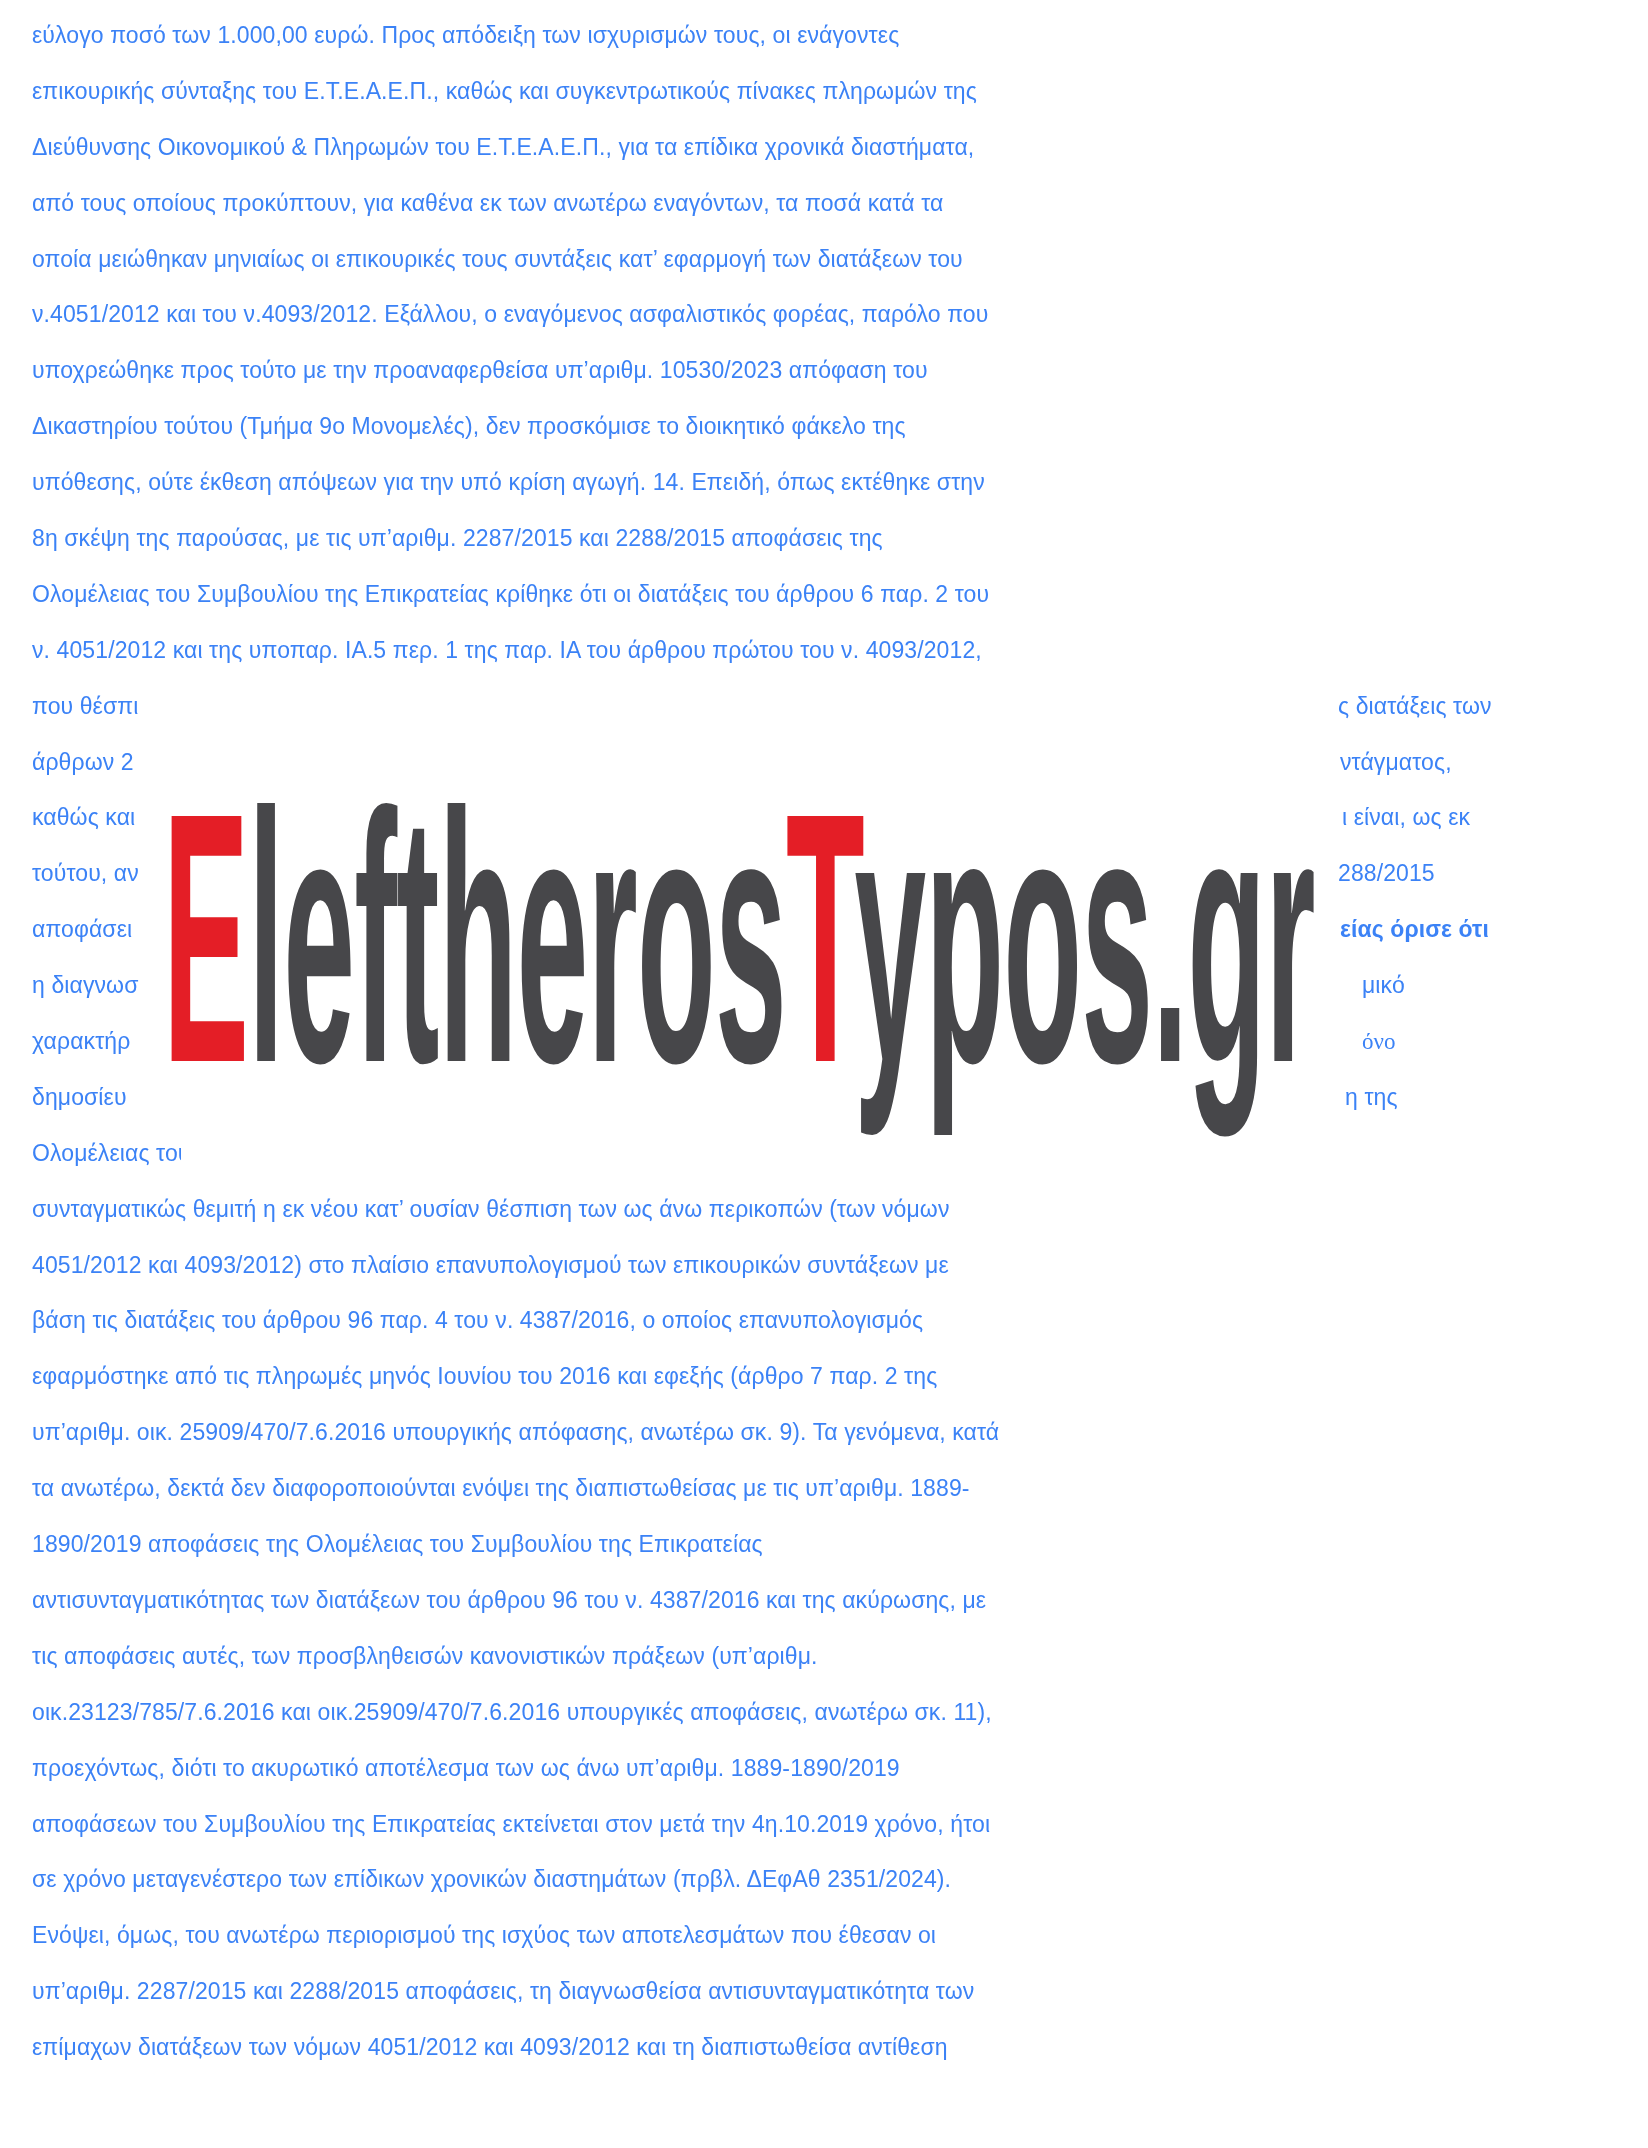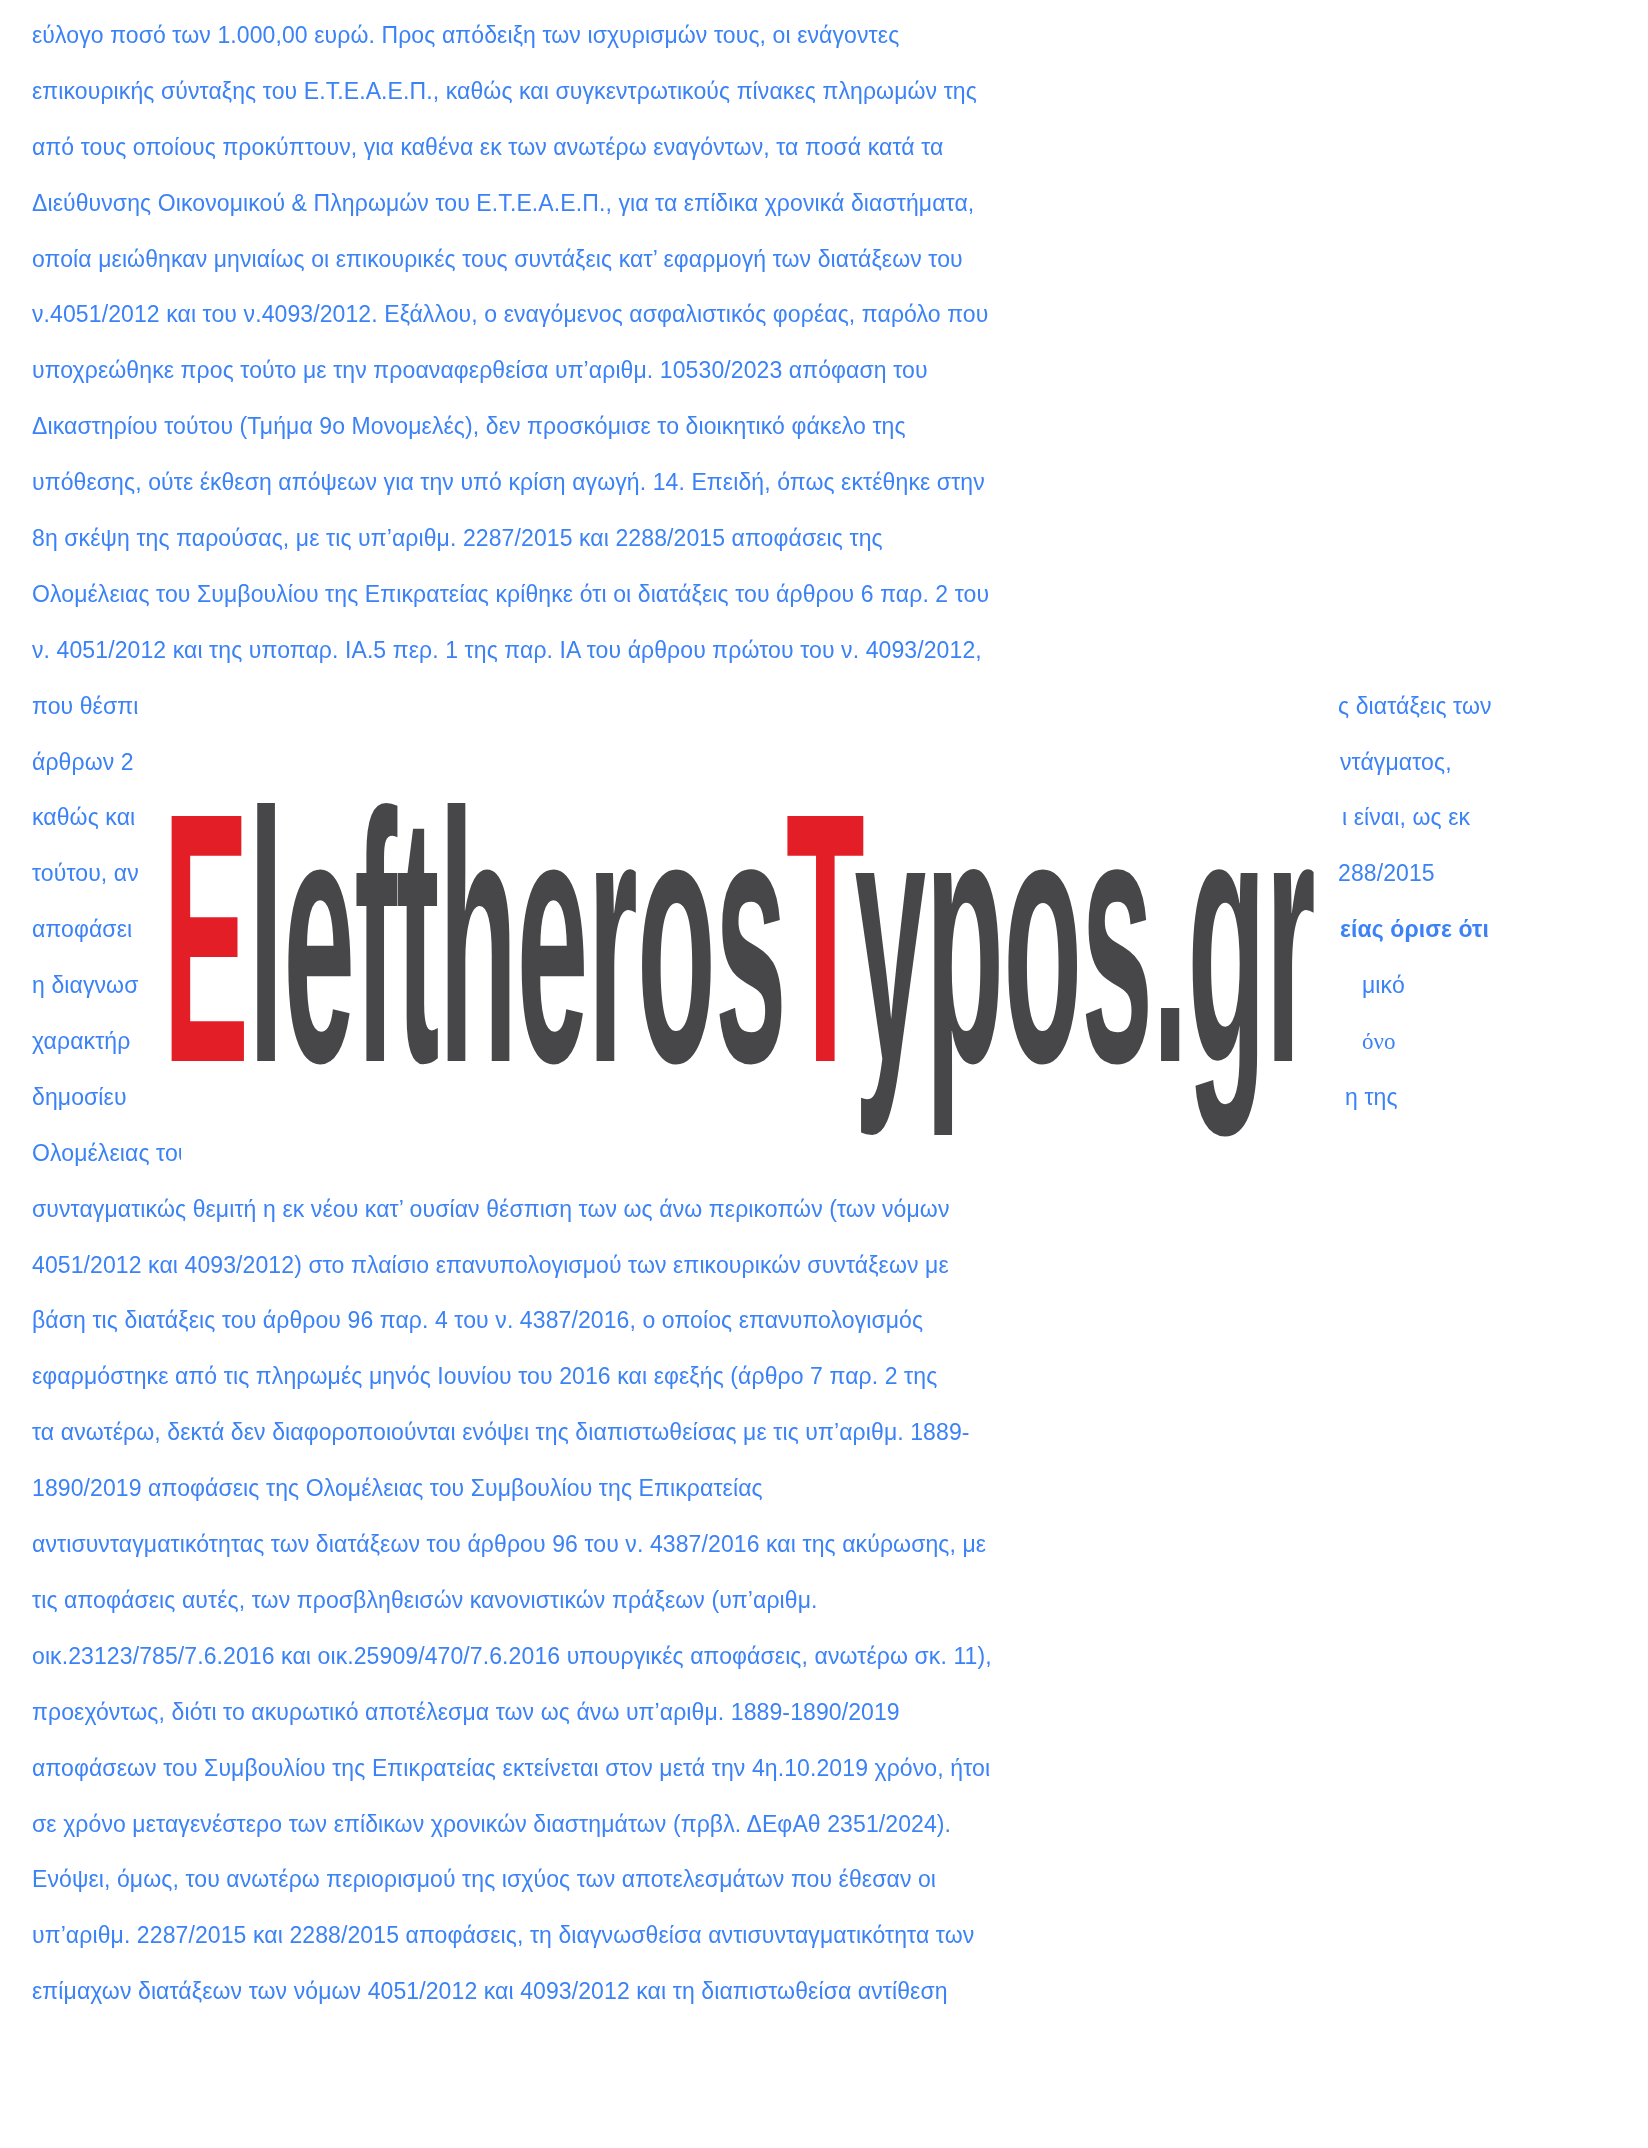--- a/index.html
+++ b/index.html
@@ -65,22 +65,22 @@
   .wm-gray { color: #47474a; }
 </style>
 </head>
 <body>
 
 <div id="page">
 
   <div id="doc">
       <div class="line"><span>εύλογο ποσό των 1.000,00 ευρώ. Προς απόδειξη των ισχυρισμών τους, οι ενάγοντες</span></div>
       <div class="line"><span>επικουρικής σύνταξης του Ε.Τ.Ε.Α.Ε.Π., καθώς και συγκεντρωτικούς πίνακες πληρωμών της</span></div>
+      <div class="line"><span>Διεύθυνσης Οικονομικού &amp; Πληρωμών του Ε.Τ.Ε.Α.Ε.Π., για τα επίδικα χρονικά διαστήματα,</span></div>
       <div class="line"><span>από τους οποίους προκύπτουν, για καθένα εκ των ανωτέρω εναγόντων, τα ποσά κατά τα</span></div>
-      <div class="line"><span>Διεύθυνσης Οικονομικού &amp; Πληρωμών του Ε.Τ.Ε.Α.Ε.Π., για τα επίδικα χρονικά διαστήματα,</span></div>
       <div class="line"><span>οποία μειώθηκαν μηνιαίως οι επικουρικές τους συντάξεις κατ’ εφαρμογή των διατάξεων του</span></div>
       <div class="line"><span>ν.4051/2012 και του ν.4093/2012. Εξάλλου, ο εναγόμενος ασφαλιστικός φορέας, παρόλο που</span></div>
       <div class="line"><span>υποχρεώθηκε προς τούτο με την προαναφερθείσα υπ’αριθμ. 10530/2023 απόφαση του</span></div>
       <div class="line"><span>Δικαστηρίου τούτου (Τμήμα 9ο Μονομελές), δεν προσκόμισε το διοικητικό φάκελο της</span></div>
       <div class="line"><span>υπόθεσης, ούτε έκθεση απόψεων για την υπό κρίση αγωγή. 14. Επειδή, όπως εκτέθηκε στην</span></div>
       <div class="line"><span>8η σκέψη της παρούσας, με τις υπ’αριθμ. 2287/2015 και 2288/2015 αποφάσεις της</span></div>
       <div class="line"><span>Ολομέλειας του Συμβουλίου της Επικρατείας κρίθηκε ότι οι διατάξεις του άρθρου 6 παρ. 2 του</span></div>
       <div class="line"><span>ν. 4051/2012 και της υποπαρ. ΙΑ.5 περ. 1 της παρ. ΙΑ του άρθρου πρώτου του ν. 4093/2012,</span></div>
       <div class="line"><span>που θέσπι</span><span class="frag-right" style="left: 1306px;">ς διατάξεις των</span></div>
       <div class="line"><span>άρθρων 2</span><span class="frag-right" style="left: 1308px;">ντάγματος,</span></div>
@@ -88,20 +88,21 @@
       <div class="line"><span>τούτου, αν</span><span class="frag-right" style="left: 1306px;">288/2015</span></div>
       <div class="line"><span>αποφάσει</span><span class="frag-right" style="left: 1308px; font-weight: bold;">είας όρισε ότι</span></div>
       <div class="line"><span>η διαγνωσ</span><span class="frag-right" style="left: 1330px;">μικό</span></div>
       <div class="line"><span>χαρακτήρ</span><span class="frag-right" style="left: 1330px; font-family: Liberation Serif, serif;">όνο</span></div>
       <div class="line"><span>δημοσίευ</span><span class="frag-right" style="left: 1313px;">η της</span></div>
       <div class="line"><span>Ολομέλειας του Συμβουλίου της Επικρατείας (ανωτέρω σκ. 10) κρίθηκε καταρχήν</span></div>
       <div class="line"><span>συνταγματικώς θεμιτή η εκ νέου κατ’ ουσίαν θέσπιση των ως άνω περικοπών (των νόμων</span></div>
       <div class="line"><span>4051/2012 και 4093/2012) στο πλαίσιο επανυπολογισμού των επικουρικών συντάξεων με</span></div>
       <div class="line"><span>βάση τις διατάξεις του άρθρου 96 παρ. 4 του ν. 4387/2016, ο οποίος επανυπολογισμός</span></div>
       <div class="line"><span>εφαρμόστηκε από τις πληρωμές μηνός Ιουνίου του 2016 και εφεξής (άρθρο 7 παρ. 2 της</span></div>
+      <div class="line"><span>υπ’αριθμ. οικ. 25909/470/7.6.2016 υπουργικής απόφασης, ανωτέρω σκ. 9). Τα γενόμενα, κατά</span></div>
       <div class="line"><span>τα ανωτέρω, δεκτά δεν διαφοροποιούνται ενόψει της διαπιστωθείσας με τις υπ’αριθμ. 1889-</span></div>
       <div class="line"><span>1890/2019 αποφάσεις της Ολομέλειας του Συμβουλίου της Επικρατείας</span></div>
       <div class="line"><span>αντισυνταγματικότητας των διατάξεων του άρθρου 96 του ν. 4387/2016 και της ακύρωσης, με</span></div>
       <div class="line"><span>τις αποφάσεις αυτές, των προσβληθεισών κανονιστικών πράξεων (υπ’αριθμ.</span></div>
       <div class="line"><span>οικ.23123/785/7.6.2016 και οικ.25909/470/7.6.2016 υπουργικές αποφάσεις, ανωτέρω σκ. 11),</span></div>
       <div class="line"><span>προεχόντως, διότι το ακυρωτικό αποτέλεσμα των ως άνω υπ’αριθμ. 1889-1890/2019</span></div>
       <div class="line"><span>αποφάσεων του Συμβουλίου της Επικρατείας εκτείνεται στον μετά την 4η.10.2019 χρόνο, ήτοι</span></div>
       <div class="line"><span>σε χρόνο μεταγενέστερο των επίδικων χρονικών διαστημάτων (πρβλ. ΔΕφΑθ 2351/2024).</span></div>
       <div class="line"><span>Ενόψει, όμως, του ανωτέρω περιορισμού της ισχύος των αποτελεσμάτων που έθεσαν οι</span></div>
       <div class="line"><span>υπ’αριθμ. 2287/2015 και 2288/2015 αποφάσεις, τη διαγνωσθείσα αντισυνταγματικότητα των</span></div>

